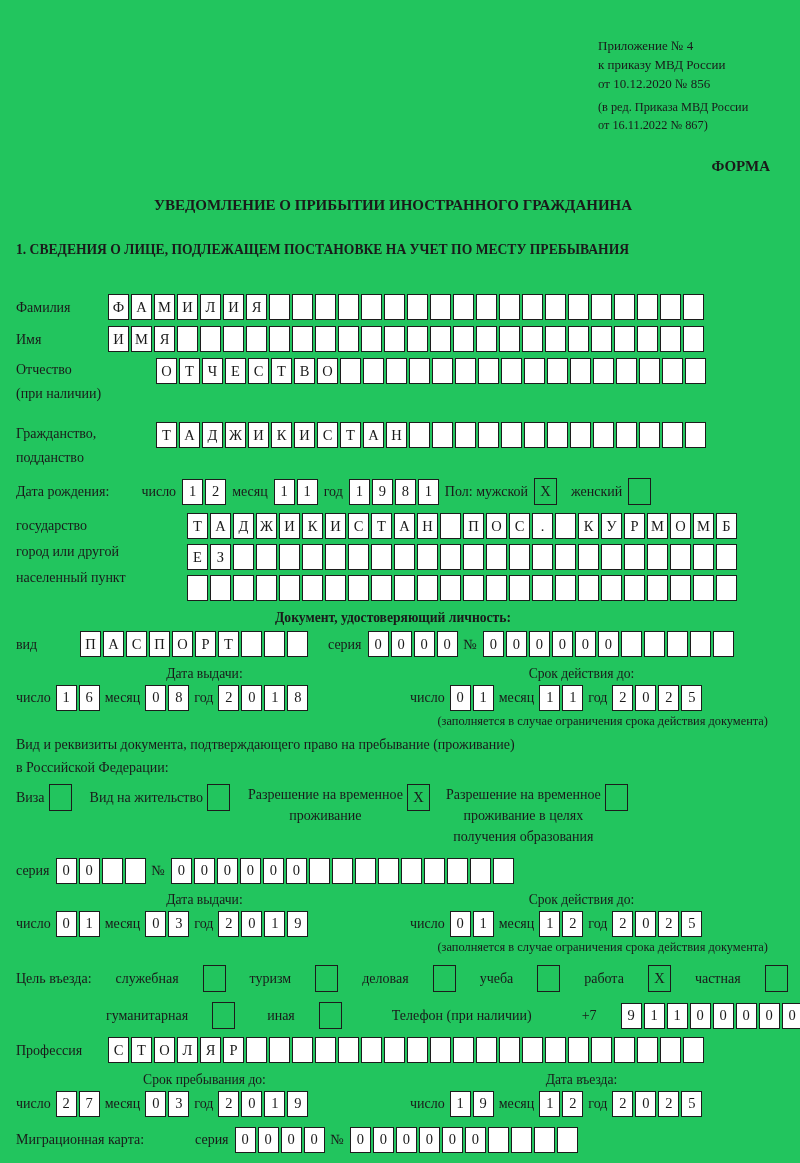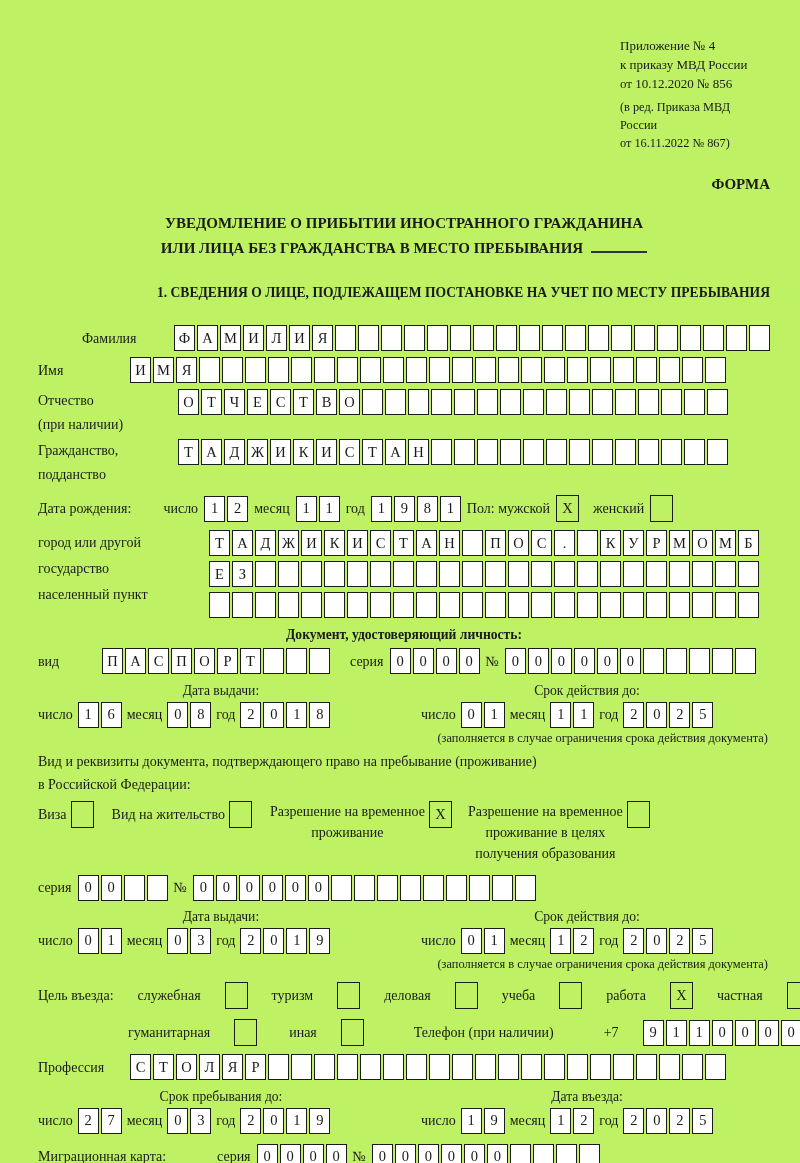--- a/index.html
+++ b/index.html
@@ -1,26 +1,26 @@
 <!DOCTYPE html>
 <html><head>
 <meta charset="utf-8">
 <style>
   html,body{margin:0;padding:0;background:#fff;}
   .page{
     position:relative;width:800px;height:1163px;box-sizing:border-box;
-    padding:36px 30px 0 38px;overflow:hidden;color:#1a1a1a;
-    font-family:"Liberation Serif","DejaVu Serif",serif;font-size:14px;background:#bef264;
+    padding:36px 30px 0 16px;overflow:hidden;color:#1a1a1a;
+    font-family:"Liberation Serif","DejaVu Serif",serif;font-size:14px;background:#22c55e;
   }
   .hdr{margin-left:582px;font-size:13px;line-height:19px;}
   .hdr-note{margin-top:5px;font-size:12.3px;line-height:18px;}
   .forma{margin-top:24px;text-align:right;font-weight:bold;font-size:15px;}
   .title{margin-top:18px;text-align:center;font-weight:bold;font-size:15px;line-height:25px;}
   .uline{display:inline-block;width:56px;border-bottom:2px solid #333;margin-left:8px;height:14px;}
-  .sec{margin-top:24px;text-align:right;font-weight:bold;font-size:13.6px;}
+  .sec{margin-top:24px;text-align:left;font-weight:bold;font-size:13.6px;}
   .frow{display:flex;align-items:flex-start;column-gap:6px;margin-top:5px;}
   .flabel{font-size:14px;line-height:27px;flex-shrink:0;}
   .lblblock{flex-shrink:0;line-height:24px;}
   .w86{width:86px;}
   .w134{width:134px;}
   .w165{width:165px;}
   .cells{display:inline-flex;gap:2px;vertical-align:middle;flex-wrap:nowrap;}
   .cell{
     width:19px;height:24px;border:1.6px solid #1c1c1c;box-sizing:content-box;
     display:inline-flex;align-items:center;justify-content:center;
@@ -59,28 +59,25 @@
     <div class="hdr-note">
       <div>(в ред. Приказа МВД России</div>
       <div>от 16.11.2022 № 867)</div>
     </div>
   </div>
 
   <div class="forma">ФОРМА</div>
 
   <div class="title">
     <div>УВЕДОМЛЕНИЕ О ПРИБЫТИИ ИНОСТРАННОГО ГРАЖДАНИНА</div>
-    <div>
-      <span>ИЛИ ЛИЦА БЕЗ ГРАЖДАНСТВА В МЕСТО ПРЕБЫВАНИЯ</span><span class="uline"></span>
-    </div>
   </div>
 
   <div class="sec">1. СВЕДЕНИЯ О ЛИЦЕ, ПОДЛЕЖАЩЕМ ПОСТАНОВКЕ НА УЧЕТ ПО МЕСТУ ПРЕБЫВАНИЯ</div>
 
-  <div class="frow" style="margin-top:24px;justify-content:flex-end;">
+  <div class="frow" style="margin-top:36px;">
     <span class="flabel w86">Фамилия</span>
     <span class="cells">
         <span class="cell">Ф</span>
         <span class="cell">А</span>
         <span class="cell">М</span>
         <span class="cell">И</span>
         <span class="cell">Л</span>
         <span class="cell">И</span>
         <span class="cell">Я</span>
         <span class="cell"></span>
@@ -163,21 +160,21 @@
         <span class="cell"></span>
         <span class="cell"></span>
         <span class="cell"></span>
         <span class="cell"></span>
         <span class="cell"></span>
         <span class="cell"></span>
         <span class="cell"></span>
       </span>
   </div>
 
-  <div class="frow" style="margin-top:2px;">
+  <div class="frow" style="margin-top:16px;">
     <span class="lblblock w134">
       <div>Гражданство,</div>
       <div>подданство</div>
     </span>
     <span class="cells">
         <span class="cell">Т</span>
         <span class="cell">А</span>
         <span class="cell">Д</span>
         <span class="cell">Ж</span>
         <span class="cell">И</span>
@@ -223,22 +220,22 @@
         <span class="cell">1</span>
       </span>
     <span class="inlbl">Пол: мужской</span>
     <span class="cbx">X</span>
     <span class="inlbl" style="margin-left:8px;">женский</span>
     <span class="cbx"></span>
   </div>
 
   <div class="frow" style="margin-top:8px;">
     <span class="lblblock w165" style="line-height:26px;">
+      <div>государство</div>
       <div>город или другой</div>
-      <div>государство</div>
       <div>населенный пункт</div>
     </span>
     <span class="stack">
       <span class="cells">
           <span class="cell">Т</span>
           <span class="cell">А</span>
           <span class="cell">Д</span>
           <span class="cell">Ж</span>
           <span class="cell">И</span>
           <span class="cell">К</span>

